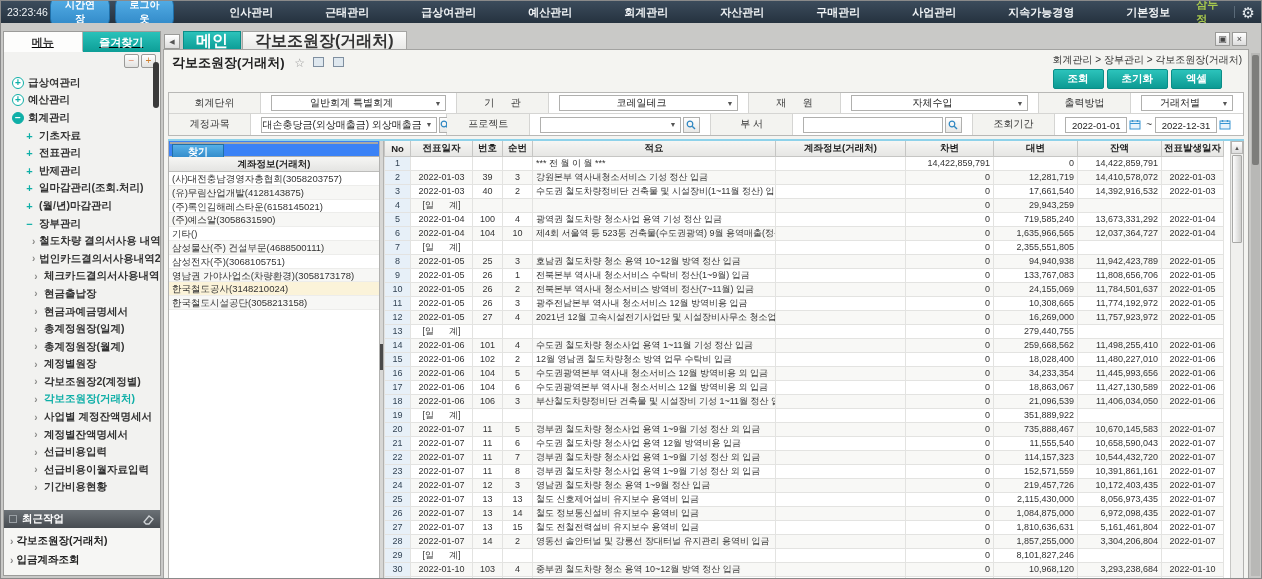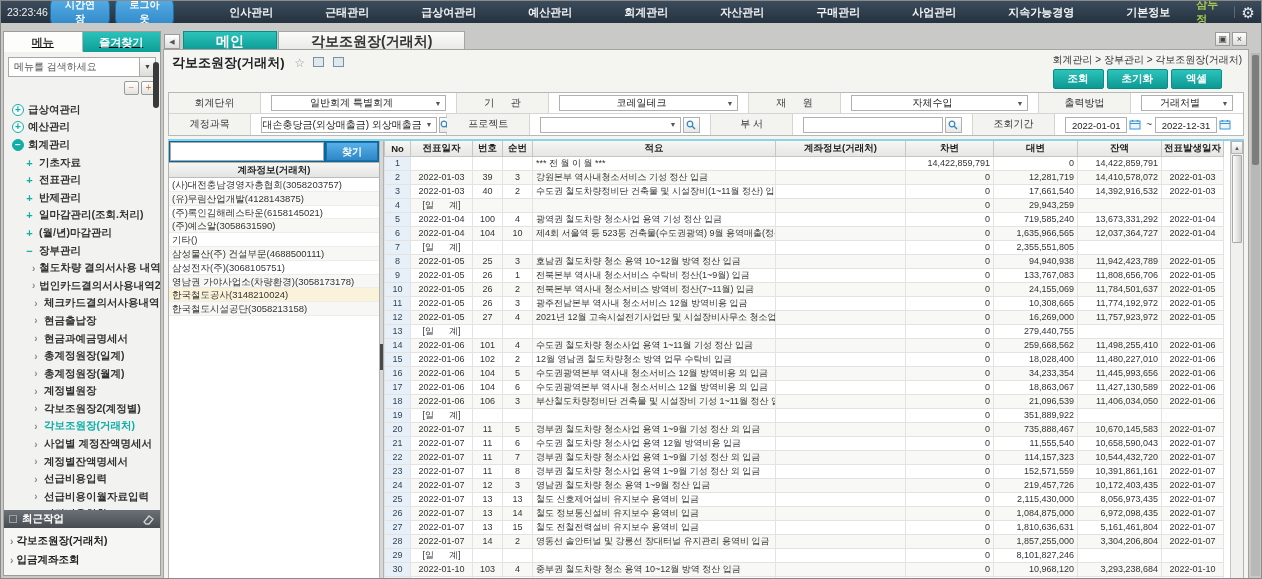--- a/index.html
+++ b/index.html
@@ -48,21 +48,21 @@
   .recent-hdr { height:18px; background:linear-gradient(#6b7176,#474c51); color:#fff; font-size:10.5px; font-weight:bold; display:flex; align-items:center; padding:0 5px; }
   .recent-hdr .chk { width:8px; height:8px; border:1px solid #9aa0a5; background:#5a6065; margin-right:5px; }
   .recent-hdr .sp { flex:1; }
   .recent-items { background:#f6f6f4; padding:3px 0 6px 0; }
   .rnode { height:19px; display:flex; align-items:center; font-size:10.5px; font-weight:bold; color:#222; padding-left:6px; cursor:pointer; }
   .rnode .ico { color:#888; margin-right:3px; }
 
   
   .tabrow { height:19px; display:flex; align-items:flex-end; background:#c9c9c7; position:relative; }
   .tab-back { width:16px; height:15px; border:1px solid #9a9a98; background:linear-gradient(#fff,#ddd); font-size:7px; color:#555; text-align:center; line-height:14px; margin:0 3px 0 1px; cursor:pointer; }
-  .mtab { font-size:14px; font-weight:bold; padding:0 32px; height:18px; line-height:18px; cursor:pointer;text-align:center; }
+  .mtab { font-size:16px; font-weight:bold; padding:0 12px; height:18px; line-height:18px; cursor:pointer;text-align:center; }
   .mtab.teal { background:linear-gradient(#2cc3bb,#0d9e97); color:#fff; border:1px solid #0a8d87; border-bottom:none; }
   .mtab.lite { background:linear-gradient(#fcfcfb,#e9e9e7); color:#333; border:1px solid #a5a5a3; border-bottom:none; margin-left:1px; }
   .winctl { position:absolute; right:2px; top:1px; display:flex; gap:2px; }
   .wbtn { width:15px; height:14px; border:1px solid #9a9a98; background:linear-gradient(#fff,#ddd); font-size:9px; line-height:13px; text-align:center; color:#444; cursor:pointer; }
 
   
   .content { flex:1; background:#f4f4f1; border:1px solid #a3a3a1; display:flex; flex-direction:column; }
   .head { display:flex; padding:3px 6px 1px 8px; }
   .page-title { font-size:13px; font-weight:bold; color:#222; }
   .t-ico { color:#999; font-size:12px; margin-left:5px; cursor:pointer; }
@@ -84,21 +84,21 @@
   .combo .arr { width:14px; font-size:7px; color:#555; text-align:center; }
   .mag { width:17px; height:16px; border:1px solid #b0b0ae; background:linear-gradient(#fff,#e8e8e6); margin-left:2px; display:flex; align-items:center; justify-content:center; cursor:pointer; }
   .inputbox { flex:1; height:16px; border:1px solid #b0b0ae; background:#fff; }
   .datebox { width:62px; height:16px; border:1px solid #b0b0ae; background:#fff; font-size:9.5px; text-align:center; line-height:15px; color:#222; }
   .cal { margin:0 2px; cursor:pointer; display:flex; }
   .tilde { font-size:10px; color:#444; margin:0 3px; }
 
   
   .grid { flex:1; display:flex; margin:3px 4px 0 4px; border-top:2px solid #8ed2ea; overflow:hidden; }
   .accounts { width:212px; display:flex; flex-direction:column; border:1px solid #b2b2b0; border-top:none; background:#fff; }
-  .acc-search { display:flex; height:22px; padding:1px; background:#0369a1; border-bottom:1px solid #b2b2b0; }
+  .acc-search { display:flex; height:16px; padding:1px; background:#3b82f6; border-bottom:1px solid #b2b2b0;flex-direction:column; }
   .acc-input { flex:1; border:1px solid #a8a8a6; background:#fff; }
   .findbtn { width:52px; margin-left:2px; background:linear-gradient(#56b0e8,#2f87c6); border:1px solid #1f6fa8; color:#fff; font-size:10px; font-weight:bold; cursor:pointer; }
   .acc-hdr { height:15px; background:linear-gradient(#f6f6f4,#e4e4e2); border-bottom:1px solid #bcbcba; font-size:9.5px; font-weight:bold; color:#222; text-align:center; line-height:14px; }
   .acc-item { height:13.8px; font-size:9.5px; color:#333; line-height:13.5px; padding-left:3px; border-bottom:1px solid #ededeb; white-space:nowrap; overflow:hidden; cursor:pointer; }
   .acc-item:nth-child(even) { background:#f7f7f5; }
   .acc-item.active { background:#fbf3d9; }
   .splitter { width:3px; background:#d7d7d5; position:relative; cursor:col-resize; }
   .splitter .grip { position:absolute; top:45%; left:0; width:3px; height:26px; background:#4a4a4a; }
 
   .table-wrap { flex:1; background:#fff; border:1px solid #b2b2b0; border-top:none; overflow:hidden; position:relative; }
@@ -145,24 +145,20 @@
       <span class="gear">⚙</span>
     </div>
   </div>
 
   <div class="workspace">
 
     <div class="sidebar">
       <div class="side-tabs">
         <div class="side-tab on">메뉴</div>
         <div class="side-tab off">즐겨찾기</div>
-      </div>
-      <div class="side-search">
-        <span class="ph">메뉴를 검색하세요</span>
-        <span class="dd">▼</span>
       </div>
       <div class="pm-row">
         <button class="pm">−</button>
         <button class="pm plus">+</button>
       </div>
       <div class="tree">
 
       <div class="node lvl0">
             <span class="ico">+</span>
             <span>급상여관리</span>

